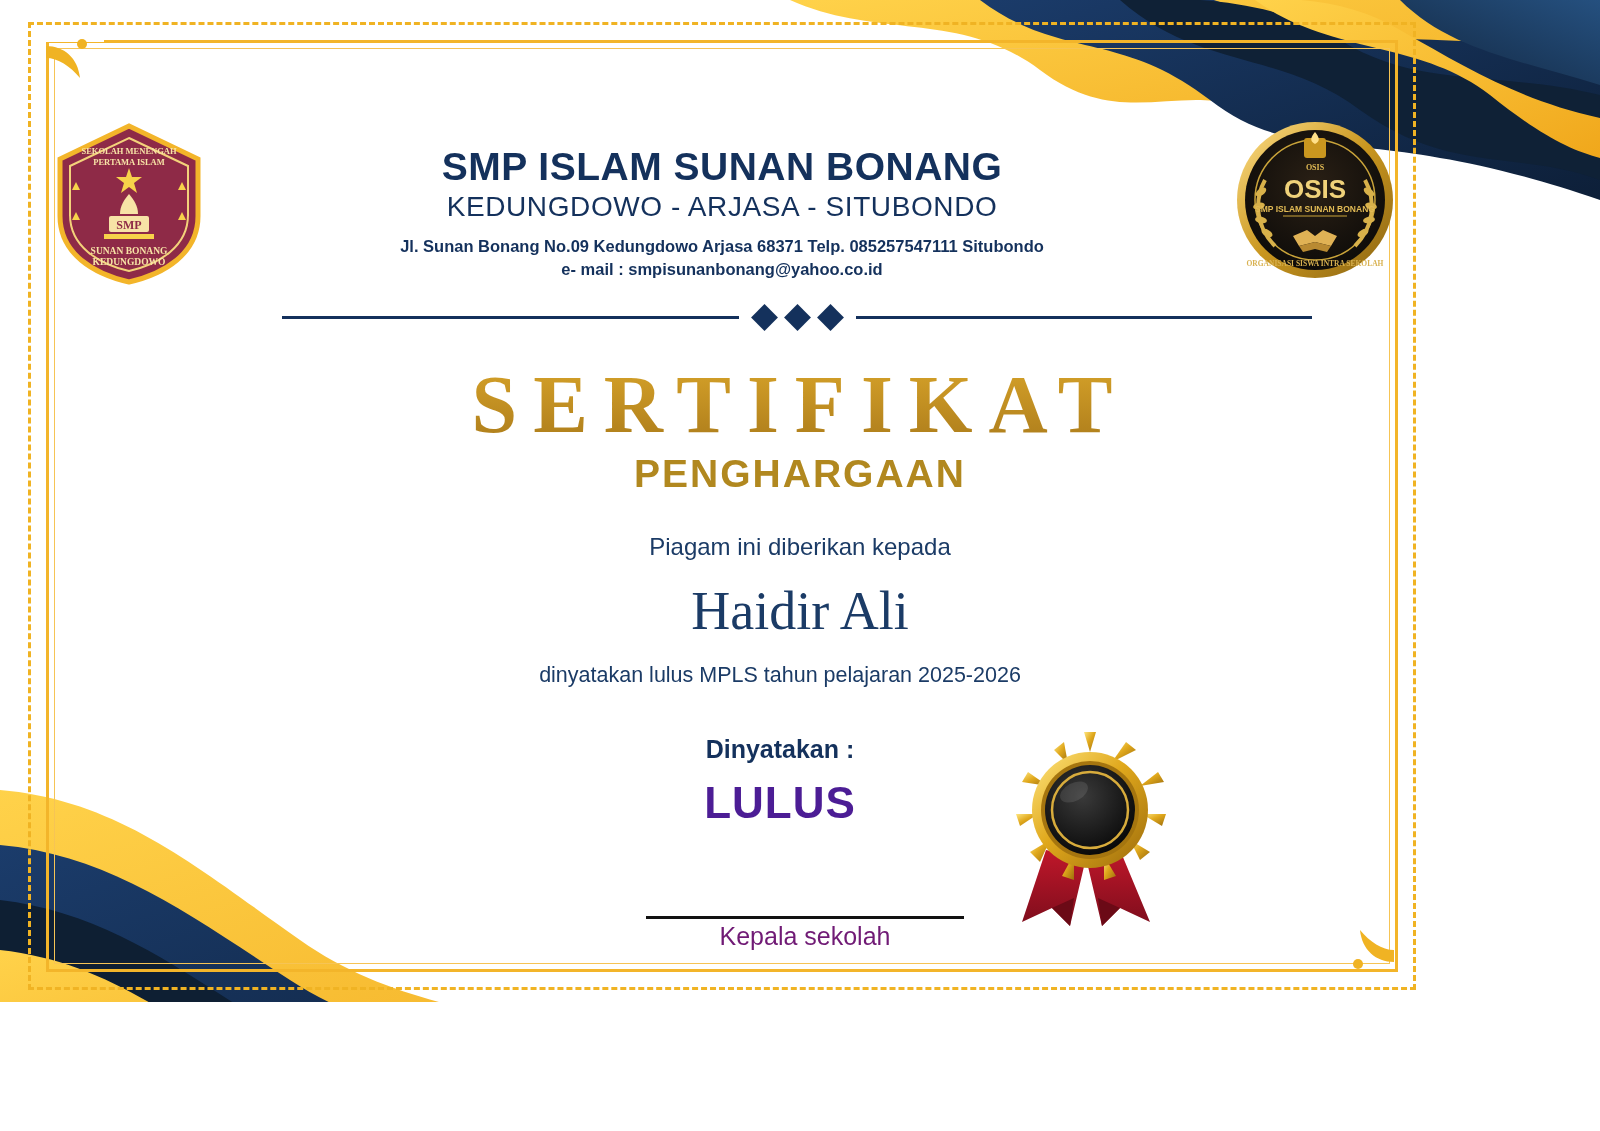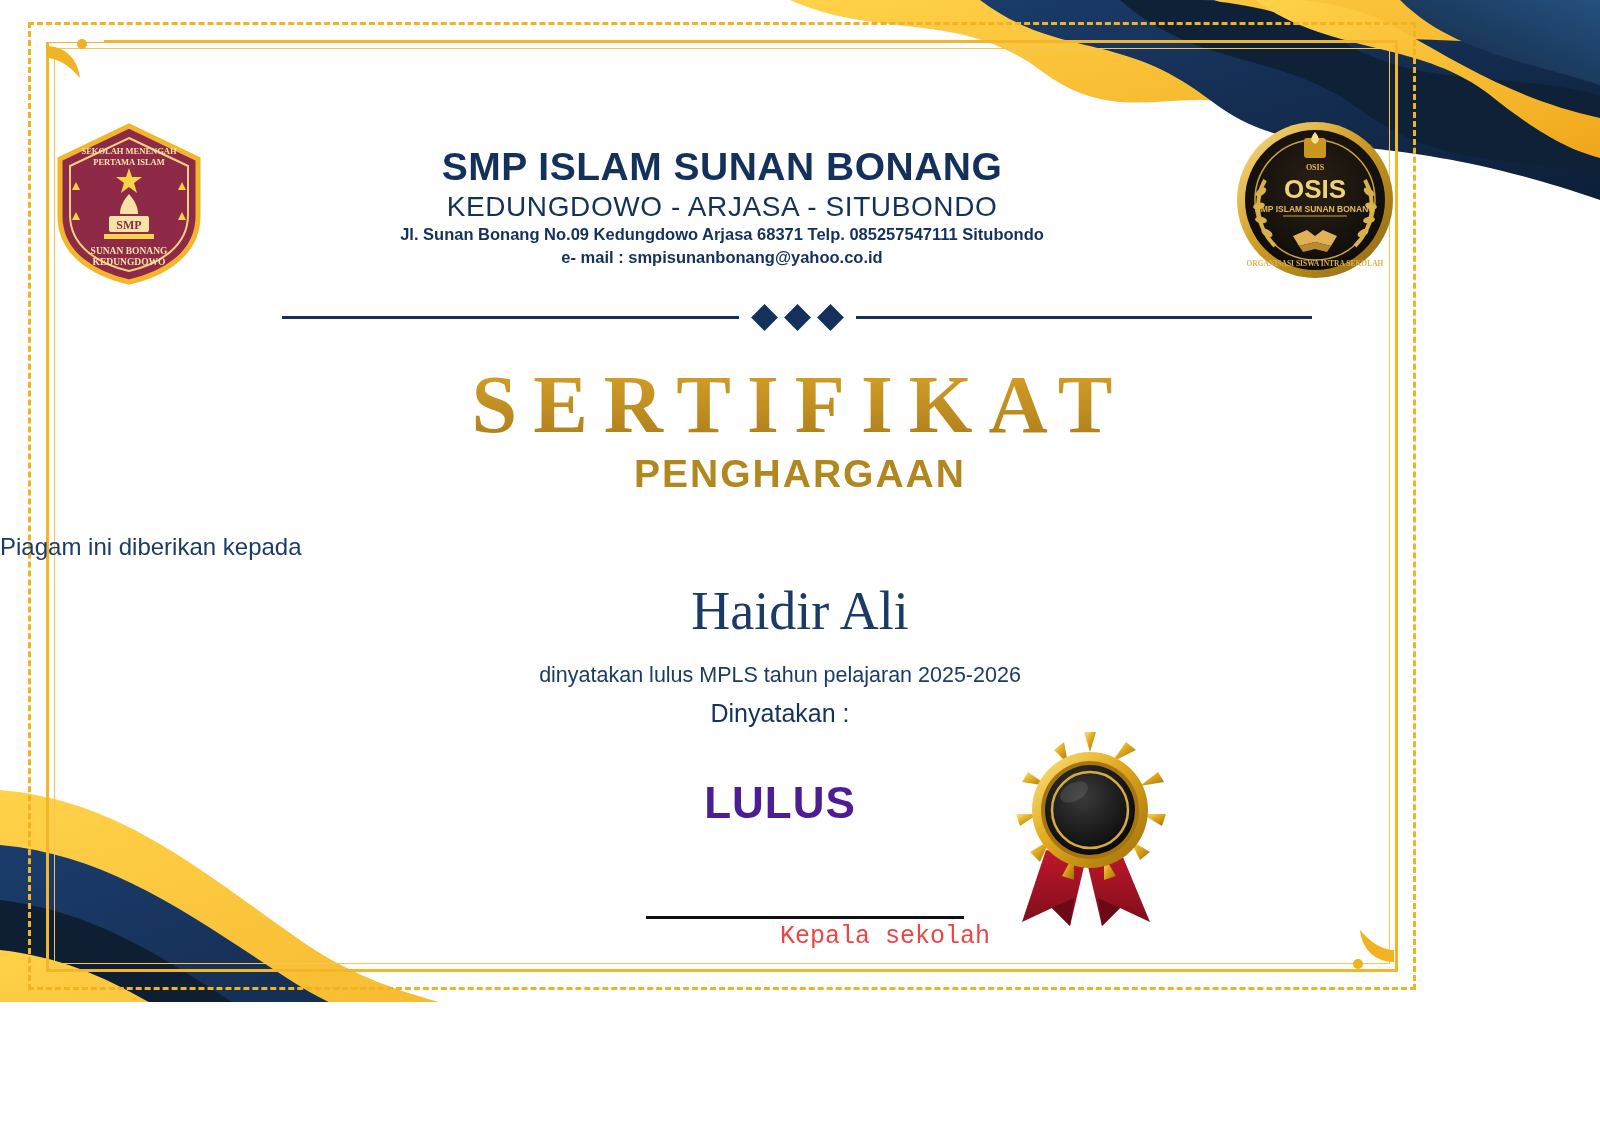--- a/index.html
+++ b/index.html
@@ -71,21 +71,21 @@
     font-size: 28px;
     font-weight: normal;
     color: #14315c;
     letter-spacing: 0.6px;
     margin-top: 4px;
   }
   .school-addr {
     font-size: 16.5px;
     font-weight: bold;
     color: #14315c;
-    margin-top: 0;
+    margin-top: 12px;
     line-height: 1.35;
   }
 
   
   .divider-wrap {
     position: absolute;
     left: 282px; top: 308px;
     width: 1030px;
     display: flex; align-items: center; gap: 0;
   }
@@ -115,20 +115,21 @@
     text-align: center;
     font-size: 39px;
     font-weight: bold;
     letter-spacing: 2px;
     color: #b1881f;
   }
 
   .given-to {
     position: absolute;
     left: 0; right: 0; top: 533px;
+    text-align: center;
     font-size: 24px;
     color: #1b3b66;
   }
   .recipient {
     position: absolute;
     left: 0; right: 0; top: 580px;
     text-align: center;
     font-family: "Liberation Serif", serif;
     font-size: 54px;
     color: #1b3b66;
@@ -137,25 +138,25 @@
     position: absolute;
     left: 380px; top: 660px;
     width: 800px;
     text-align: center;
     font-size: 21.5px;
     line-height: 1.42;
     color: #1b3b66;
   }
   .declared-label {
     position: absolute;
-    left: 380px; top: 699px;
+    left: 380px; top: 735px;
     width: 800px;
     text-align: center;
     font-size: 25px;
-    font-weight: normal;
+    font-weight: bold;
     color: #14315c;
   }
   .declared-value {
     position: absolute;
     left: 380px; top: 778px;
     width: 800px;
     text-align: center;
     font-size: 44px;
     font-weight: bold;
     letter-spacing: 1px;
@@ -166,24 +167,23 @@
   .sign-line {
     position: absolute;
     left: 646px; top: 916px;
     width: 318px; height: 3px;
     background: #111;
   }
   .sign-label {
     position: absolute;
     left: 620px; top: 922px;
     width: 370px;
-    text-align: right;
+    text-align: center;
     font-size: 25px;
-    color: #ef4444;
-    font-family: Liberation Mono, monospace;
+    color: #701a75;
   }
 
   
   .medal { position: absolute; left: 1000px; top: 730px; width: 190px; height: 200px; }
 
   
   .flourish { position: absolute; }
 </style>
 </head>
 <body>

